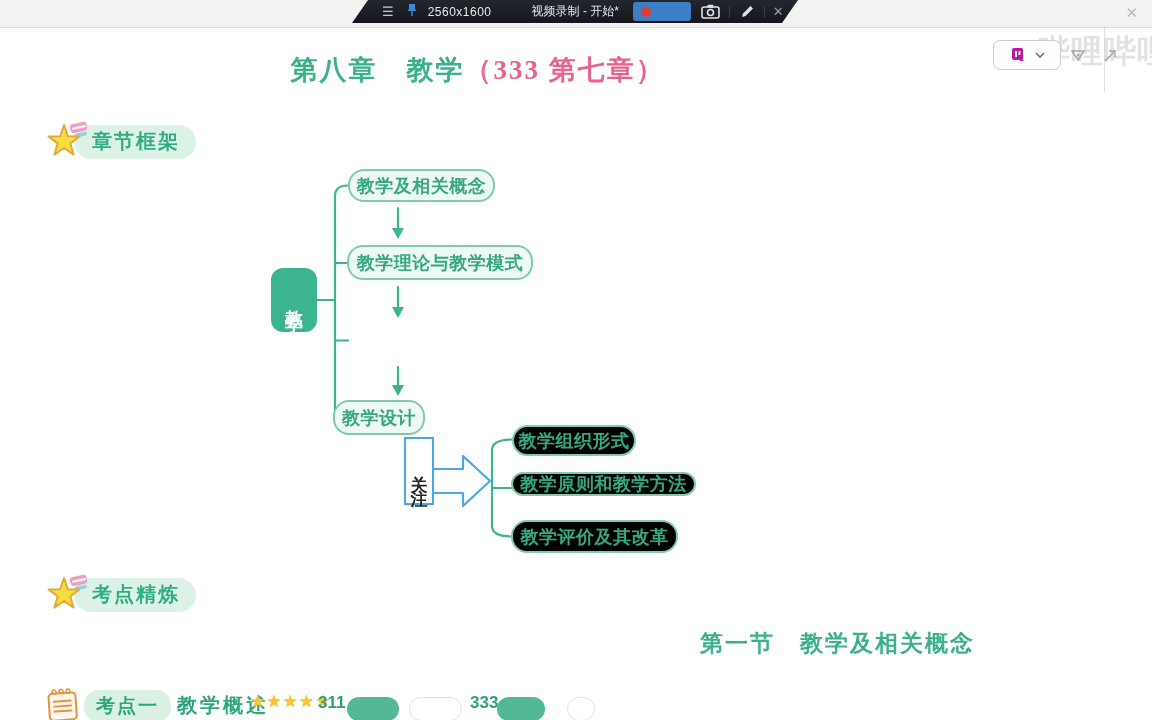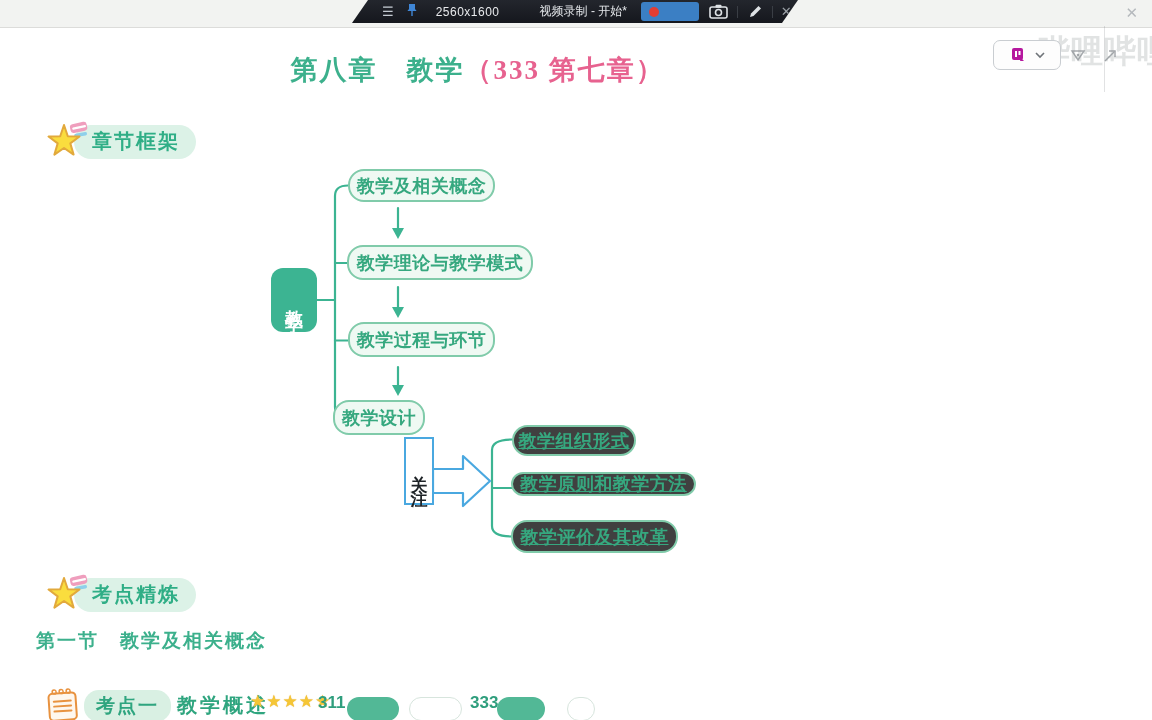--- a/index.html
+++ b/index.html
@@ -12,21 +12,21 @@
               background:#f2f3f1; border-bottom:1px solid #dcdcda; }
   .win-close { position:absolute; right:14px; top:4px; font-size:15px; color:#b5b9bd; cursor:default; }
 
   
   .recbar { position:absolute; left:352px; top:0; width:446px; height:23px;
             background:linear-gradient(#23262d,#15171d);
             clip-path:polygon(16px 0, 100% 0, calc(100% - 16px) 100%, 0 100%);
             display:flex; align-items:center; color:#dfe3e8; font-size:12px; }
   .recbar .hamburger { margin-left:30px; color:#c3c9d1; font-size:13px; letter-spacing:0; }
   .recbar .pin { margin-left:12px; display:inline-block; }
-  .recbar .res { margin-left:18px; color:#e8eaec; letter-spacing:0.5px; }
+  .recbar .res { margin-left:10px; color:#e8eaec; letter-spacing:0.5px; }
   .recbar .status { margin-left:40px; color:#e4e7ea; }
   .rec-btn { margin-left:14px; background:#3b7fc4; border-radius:3px; height:19px;
              display:flex; align-items:center; padding:0 8px; gap:5px; }
   .rec-dot { width:10px; height:10px; border-radius:50%; background:#e23d33; display:inline-block; }
   .rec-label { color:#ffffff; font-weight:bold; font-size:12px; letter-spacing:0.5px;margin-top:33px; }
   .bar-sep { width:1px; height:12px; background:#3a3e45; margin-left:9px; }
   .bar-x { margin-left:8px; color:#9aa0a6; font-size:13px; }
   .bar-icon { margin-left:10px; display:inline-block; line-height:0; }
 
   
@@ -36,36 +36,36 @@
   .anno-btn { position:absolute; left:993px; top:40px; width:68px; height:30px; background:#fdfdfd;
               border:1px solid #c9cdd1; border-radius:7px; display:flex; align-items:center;
               justify-content:center; gap:7px; }
   .tool-faint { position:absolute; opacity:0.75; line-height:0; }
 
   
   .chapter-title { position:absolute; left:0; top:52px; width:920px; text-align:center;
         font-family:"Liberation Serif", serif; font-weight:bold; font-size:27px; letter-spacing:2px;padding-left:35px; }
   .chapter-title .t-green { color:#3cb08c; }
   .chapter-title .t-pink { color:#e7628f; }
-  .section-title { position:absolute; left:0; top:628px; width:975px; text-align:left;
-        font-family:"Liberation Serif", serif; font-weight:bold; font-size:19px;
-        letter-spacing:2px; color:#3cb08c;margin-left:36px; }
+  .section-title { position:absolute; left:0; top:628px; width:975px; text-align:right;
+        font-family:"Liberation Serif", serif; font-weight:bold; font-size:23px;
+        letter-spacing:2px; color:#3cb08c; }
 
   .sec-header { position:absolute; height:44px; }
   .sec-pill { display:inline-block; margin-left:30px; margin-top:7px; background:#dcf2e7;
               border-radius:17px; padding:3px 16px 4px 18px; color:#2fae86;
               font-size:20px; font-weight:bold; letter-spacing:2px; }
   .sec-star { position:absolute; left:0; top:0; z-index:2; }
 
   
   .mm-svg { position:absolute; left:260px; top:160px; }
   .mnode { position:absolute; background:#eff9f3; border:2px solid #80cbaa; border-radius:16px;
            color:#36a87f; font-weight:bold; font-size:18px; display:flex; align-items:center;
            justify-content:center; white-space:nowrap; letter-spacing:0.5px; }
-  .mnode.right { background:#404040;text-decoration:underline; }
+  .mnode.right { background:#000000; }
   .mroot { position:absolute; left:271px; top:268px; width:46px; height:64px; background:#3cb492;
            border-radius:12px; color:#ffffff; font-weight:bold; font-size:18px;
            display:flex; align-items:center; justify-content:center;
            writing-mode:vertical-rl; letter-spacing:4px; }
   .focus-box { position:absolute; left:404px; top:437px; width:30px; height:68px; background:#ffffff;
            border:2px solid #4aa8e0; color:#1e2327; font-size:17px; font-weight:bold;
            display:flex; align-items:center; justify-content:center;
            writing-mode:vertical-rl; letter-spacing:14px; padding-top:10px; }
 
   
@@ -175,21 +175,20 @@
       <polygon points="132,68 144,68 138,79"></polygon>
       <polygon points="132,147 144,147 138,158"></polygon>
       <polygon points="132,225 144,225 138,236"></polygon>
     </g>
     <polygon points="173,309 203,309 203,296 230,321 203,346 203,333 173,333" fill="#ffffff" stroke="#4aa8e0" stroke-width="2.2" stroke-linejoin="round"></polygon>
   </svg>
 
   <div class="mroot">教学</div>
   <div class="mnode" style="left:348px; top:169px; width:147px; height:33px;">教学及相关概念</div>
   <div class="mnode" style="left:347px; top:245px; width:186px; height:35px;">教学理论与教学模式</div>
-  <div class="mnode" style="left:348px; top:322px; width:147px; height:35px;">教学过程与环节</div>
   <div class="mnode" style="left:333px; top:400px; width:92px; height:35px;">教学设计</div>
   <div class="focus-box">关注</div>
   <div class="mnode right" style="left:512px; top:425px; width:124px; height:31px;">教学组织形式</div>
   <div class="mnode right" style="left:511px; top:472px; width:185px; height:24px;">教学原则和教学方法</div>
   <div class="mnode right" style="left:511px; top:520px; width:167px; height:33px;">教学评价及其改革</div>
 
   <div class="sec-header" style="left:44px; top:571px;text-align:right;">
     <svg class="sec-star" width="50" height="46" viewBox="0 0 50 46">
       <rect x="26" y="5" width="17" height="9" rx="3" fill="#ef9ebd" transform="rotate(-12 34 9)"></rect>
       <rect x="28" y="8.5" width="14" height="2.2" rx="1" fill="#ffffff" transform="rotate(-12 34 9)"></rect>

